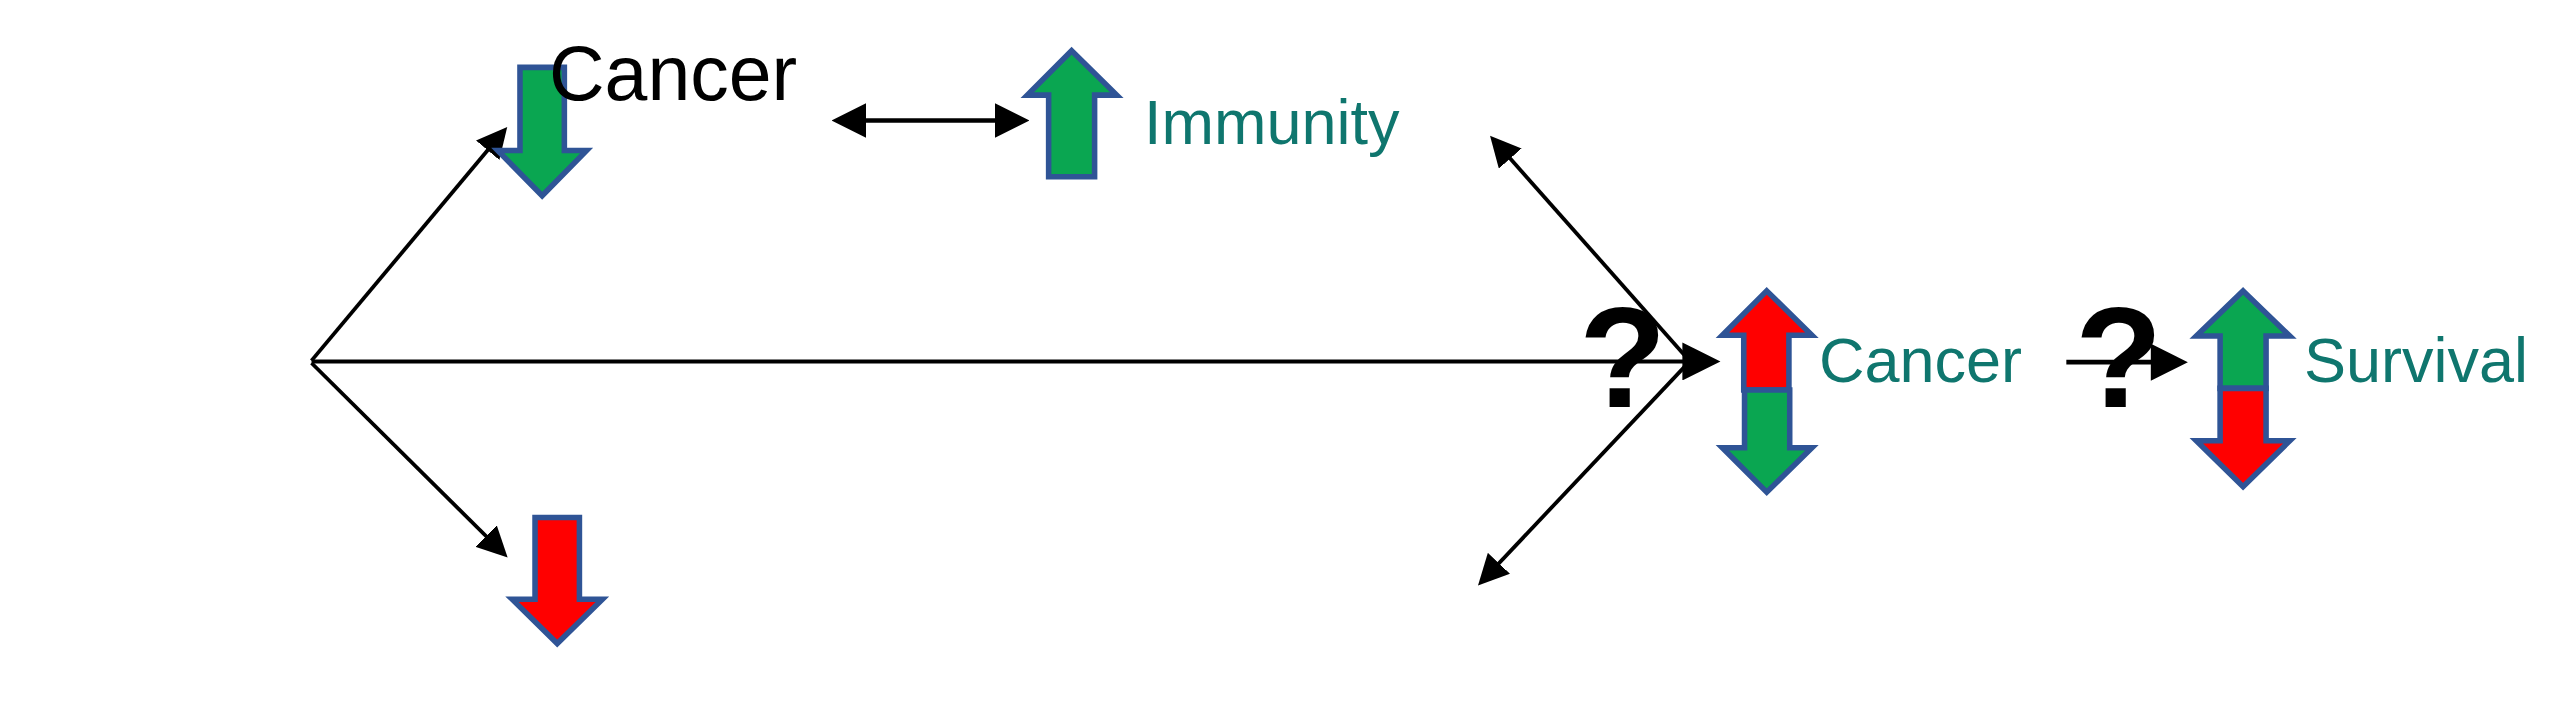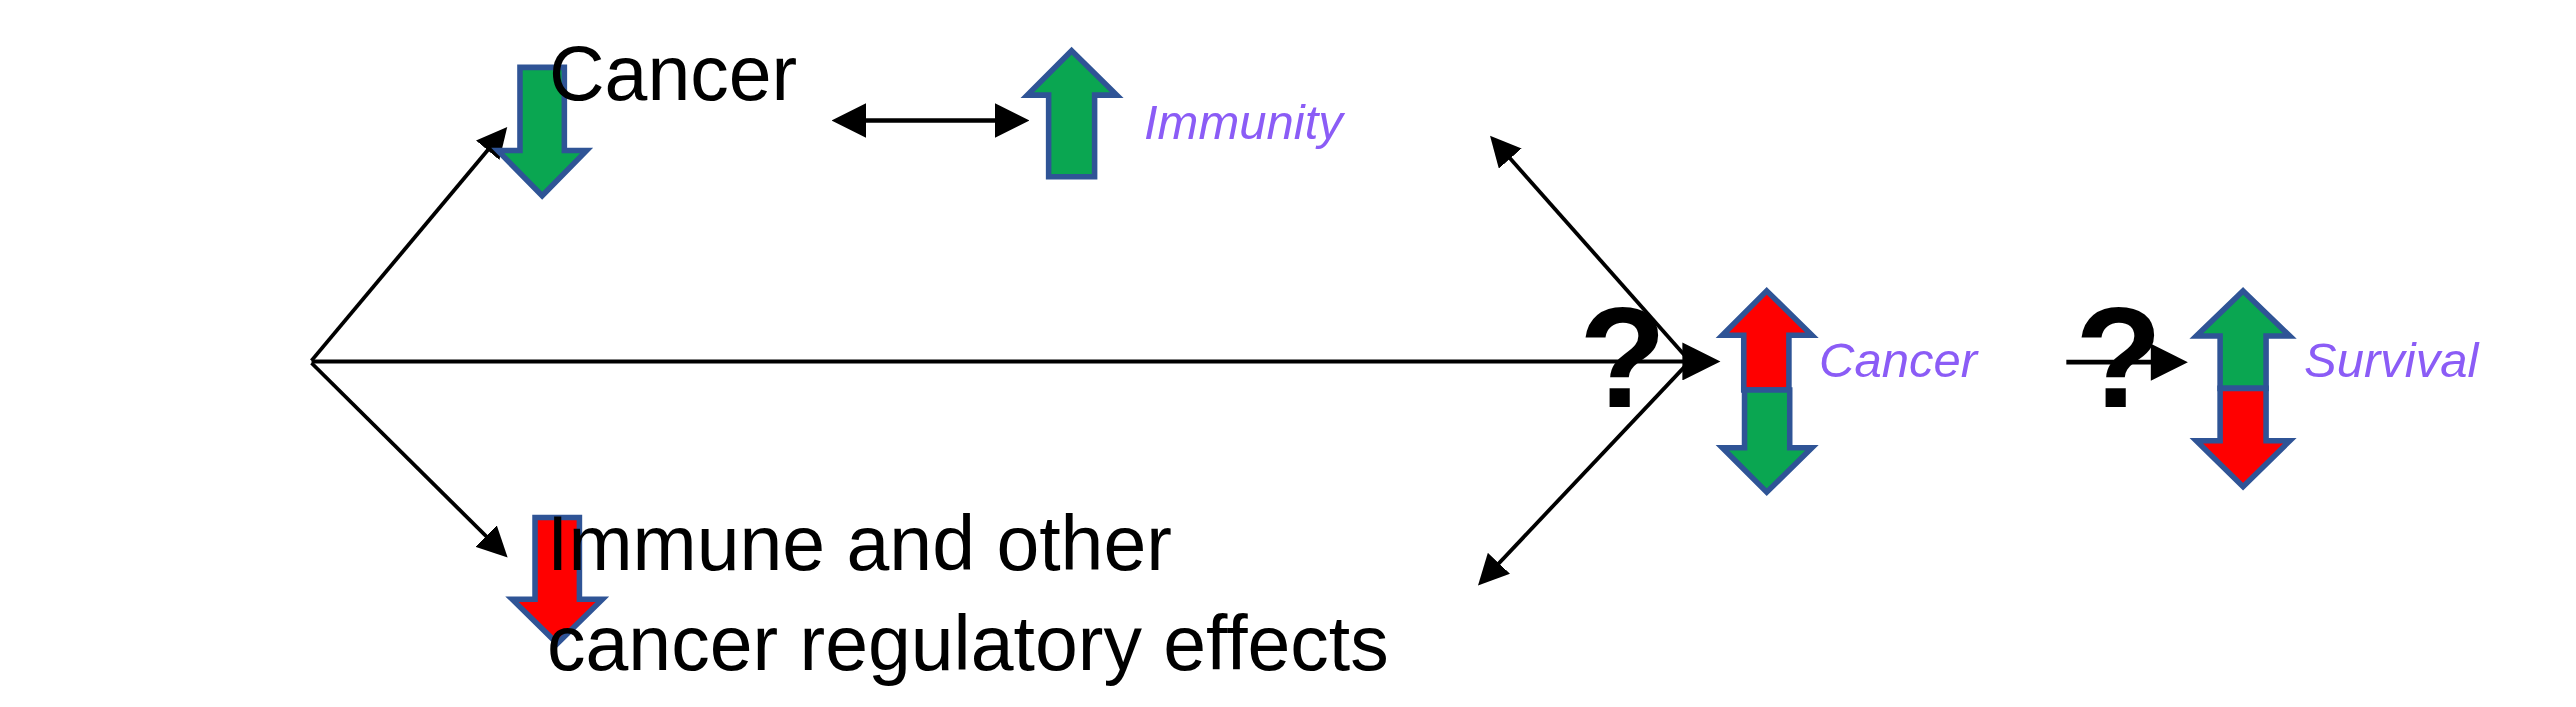--- a/index.html
+++ b/index.html
@@ -16,25 +16,24 @@
     height: 707px;
     font-family: "Liberation Sans", sans-serif;
     color: #000000;
   }
   #connector-layer {
     position: absolute;
     left: 0; top: 0;
   }
   .label {
     position: absolute;
-    font-size: 49px;
+    font-size: 63px;
     line-height: 87px;
     white-space: nowrap;
-    color: #8b5cf6;
-    font-style: italic;
+    color: #0f766e;
   }
   .label-block {
     position: absolute;
     font-size: 77px;
     line-height: 100px;
     white-space: nowrap;
     color: #000000;
   }
   .qmark {
     position: absolute;
@@ -92,24 +91,20 @@
     <polygon stroke-width="7" points="2800,490 2858,490 2858,556 2888,556 2829,614 2770,556 2800,556" fill="#FF0000" stroke="#2F5496"></polygon>
   </svg>
 
 
   <div class="label-block" style="left:549px; top:23px;">
     <div>Cancer</div>
   </div>
 
   <div class="label" style="left:1144px; top:79px;">Immunity</div>
 
-  <div class="label-block" style="left:547px; top:493px;">
-    <div>Immune and other</div>
-    <div>cancer regulatory effects</div>
-  </div>
 
   <div class="qmark" style="left:1579px; top:286px;">?</div>
 
   <div class="label" style="left:1819px; top:317px;">Cancer</div>
 
   <div class="qmark" style="left:2075px; top:286px;">?</div>
 
   <div class="label" style="left:2304px; top:317px;">Survival</div>
 
 </div>

